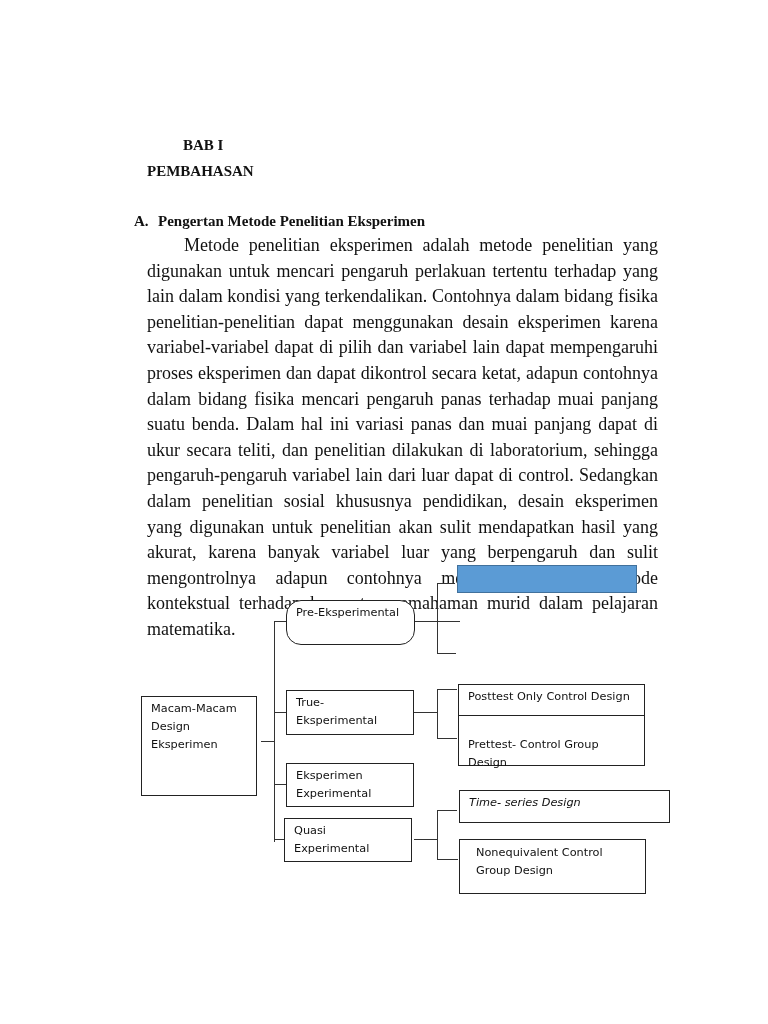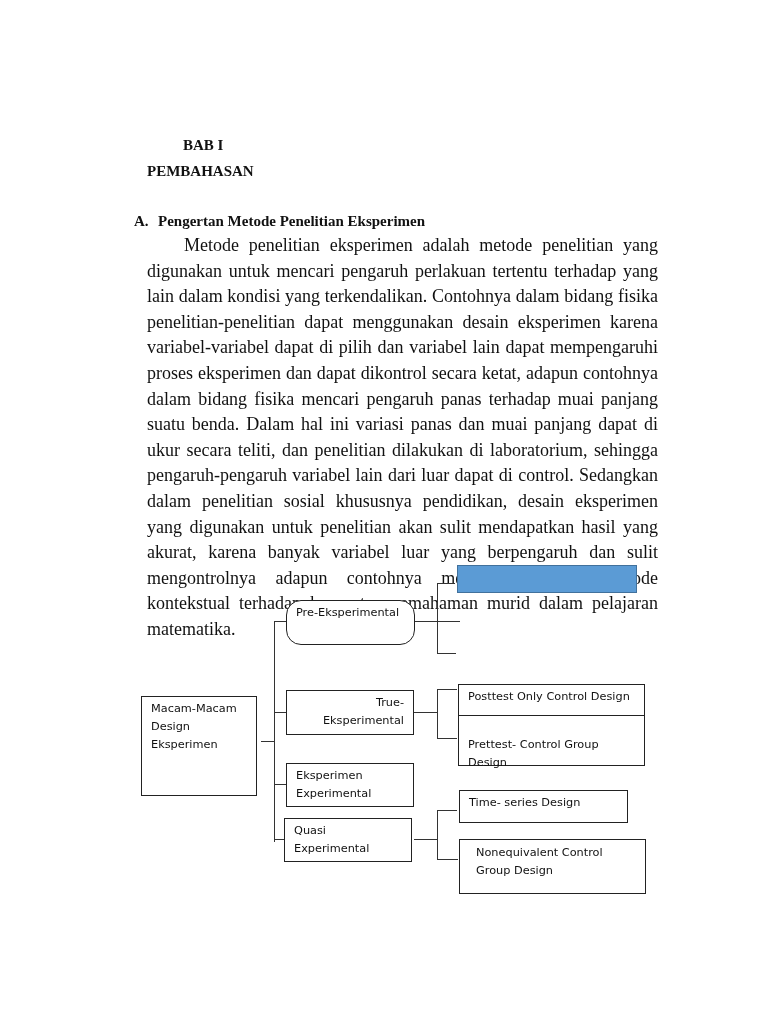--- a/index.html
+++ b/index.html
@@ -29,36 +29,36 @@
   <div class="box" style="left:141px;top:696px;width:116px;height:100px;"><span>Macam-Macam Design Eksperimen</span></div>
   <div class="hl" style="left:261px;top:741px;width:14px;"></div>
   <div class="vl" style="left:274px;top:621px;height:221px;"></div>
 
   <div class="hl" style="left:274px;top:621px;width:12px;"></div>
   <div class="hl" style="left:274px;top:712px;width:12px;"></div>
   <div class="hl" style="left:274px;top:784px;width:12px;"></div>
   <div class="hl" style="left:274px;top:839px;width:12px;"></div>
 
   <div class="box" style="left:286px;top:600px;width:129px;height:45px;border-radius:15px;"><span>Pre-Eksperimental</span></div>
-  <div class="box" style="left:286px;top:690px;width:128px;height:45px;text-align:right;"><span>True-Eksperimental</span></div>
+  <div class="box" style="left:286px;top:690px;width:128px;height:45px;"><span>True-Eksperimental</span></div>
   <div class="box" style="left:286px;top:763px;width:128px;height:44px;"><span>Eksperimen Experimental</span></div>
   <div class="box" style="left:284px;top:818px;width:128px;height:44px;"><span>Quasi Experimental</span></div>
 
   <div class="hl" style="left:415px;top:621px;width:45px;"></div>
   <div class="vl" style="left:437px;top:583px;height:71px;"></div>
   <div class="hl" style="left:437px;top:583px;width:18px;"></div>
   <div class="hl" style="left:437px;top:653px;width:19px;"></div>
   <div class="blue" style="left:457px;top:565px;width:180px;height:28px;"><span></span></div>
 
   <div class="hl" style="left:414px;top:712px;width:24px;"></div>
   <div class="vl" style="left:437px;top:689px;height:50px;"></div>
   <div class="hl" style="left:437px;top:689px;width:20px;"></div>
   <div class="hl" style="left:437px;top:738px;width:20px;"></div>
   <div class="box" style="left:458px;top:669px;width:187px;height:34px;margin-top:15px;"><span>Posttest Only Control Design</span></div>
   <div class="box" style="left:458px;top:715px;width:187px;height:51px;padding-top:20px;"><span>Prettest- Control Group Design</span></div>
 
   <div class="hl" style="left:414px;top:839px;width:24px;"></div>
   <div class="vl" style="left:437px;top:810px;height:50px;"></div>
   <div class="hl" style="left:437px;top:810px;width:20px;"></div>
   <div class="hl" style="left:437px;top:859px;width:21px;"></div>
-  <div class="box" style="left:459px;top:790px;width:169px;height:33px;"><span>Time- series Design</span></div>
+  <div class="box" style="left:459px;top:790px;width:211px;height:33px;font-style:italic;"><span>Time- series Design</span></div>
   <div class="box" style="left:459px;top:839px;width:187px;height:55px;padding-top:4px;padding-left:16px;"><span>Nonequivalent Control Group Design</span></div>
 </div>
 
 </body></html>

